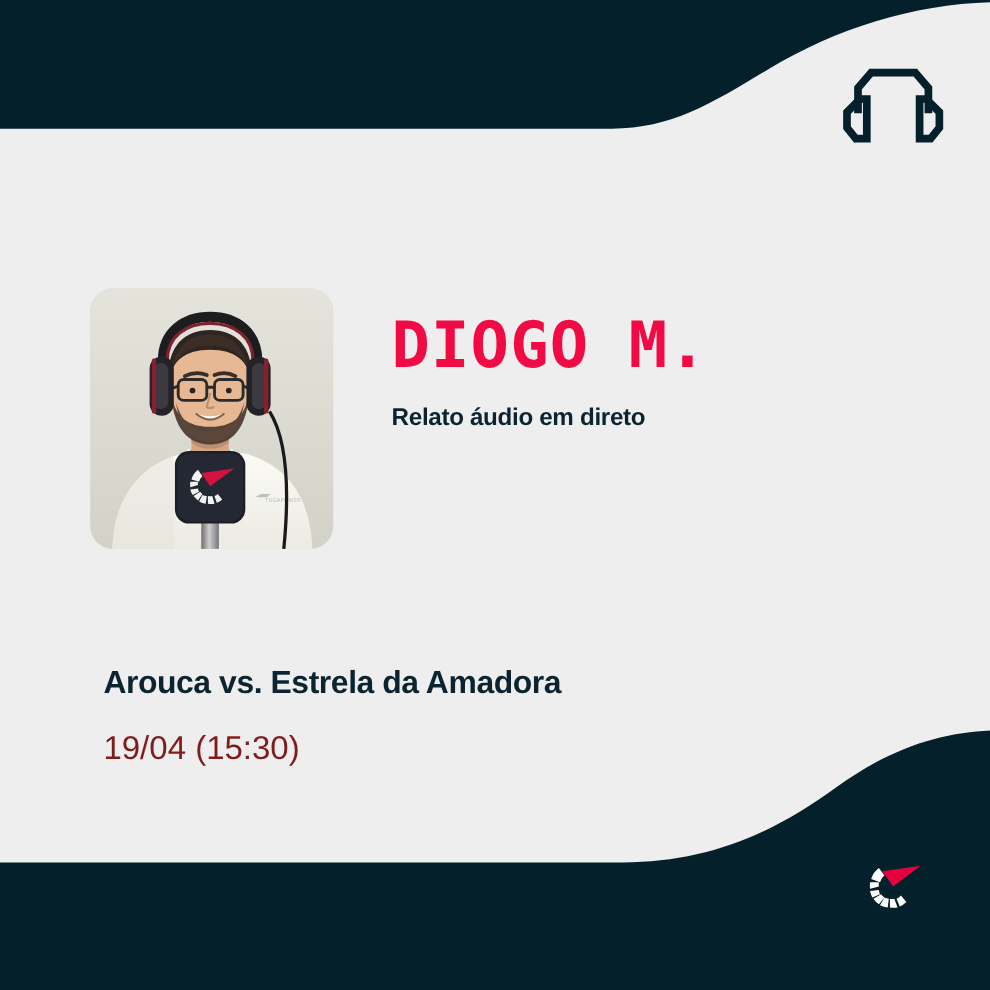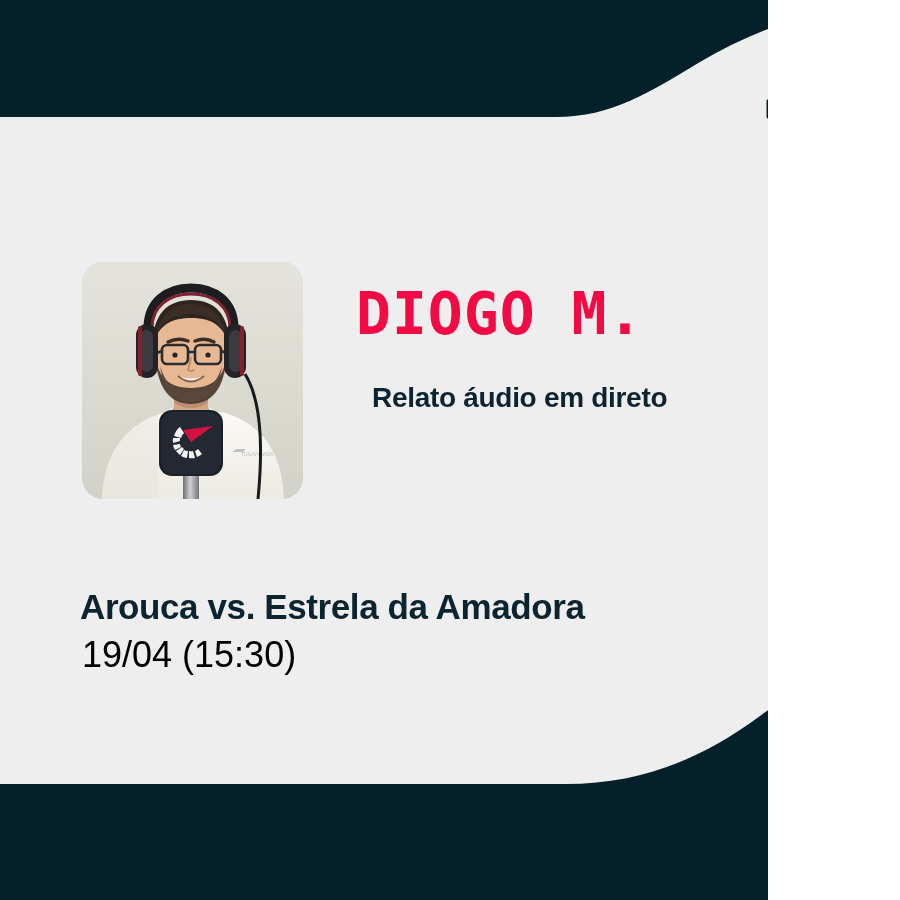--- a/index.html
+++ b/index.html
@@ -2,21 +2,21 @@
 <html><head>
 <meta charset="utf-8">
 <style>
   html, body {
     margin: 0;
     padding: 0;
     background: #ffffff;
   }
   #card {
     position: relative;
-    width: 768px;
+    width: 900px;
     height: 900px;
     background: #eeeeee;
     overflow: hidden;
     font-family: "Liberation Sans", sans-serif;
   }
 
   
   .band-svg {
     position: absolute;
     left: 0;
@@ -69,48 +69,48 @@
     font-family: "DejaVu Sans Mono", "Liberation Mono", monospace;
     font-size: 58px;
     font-weight: bold;
     line-height: 62px;
     letter-spacing: 1px;
     margin: 0;
     white-space: pre;
   }
   .hero-role {
     color: #0b2430;
-    font-size: 28px;
+    font-size: 22px;
     font-weight: bold;
     letter-spacing: -0.3px;
-    margin: 16px;
+    margin: 0;
     padding-top: 21px;
   }
 
   
   #match-block {
     position: absolute;
     left: 78px;
     top: 585px;
     width: 740px;
   }
   .match-title {
     color: #0b2430;
-    font-size: 35px;
+    font-size: 29px;
     font-weight: bold;
     letter-spacing: -0.4px;
-    margin: 2px;
+    margin: 16px;
     line-height: 40px;
   }
   .match-date {
-    color: #000000;
-    font-size: 36px;
+    color: #7f1d1d;
+    font-size: 30px;
     font-weight: normal;
     letter-spacing: 0px;
-    margin: 4px;
+    margin: 16px;
     line-height: 38px;
     padding-top: 5px;
   }
 </style>
 </head>
 <body>
 
 <div id="card">
 
   <svg class="band-svg" viewBox="0 0 900 900" xmlns="http://www.w3.org/2000/svg">

